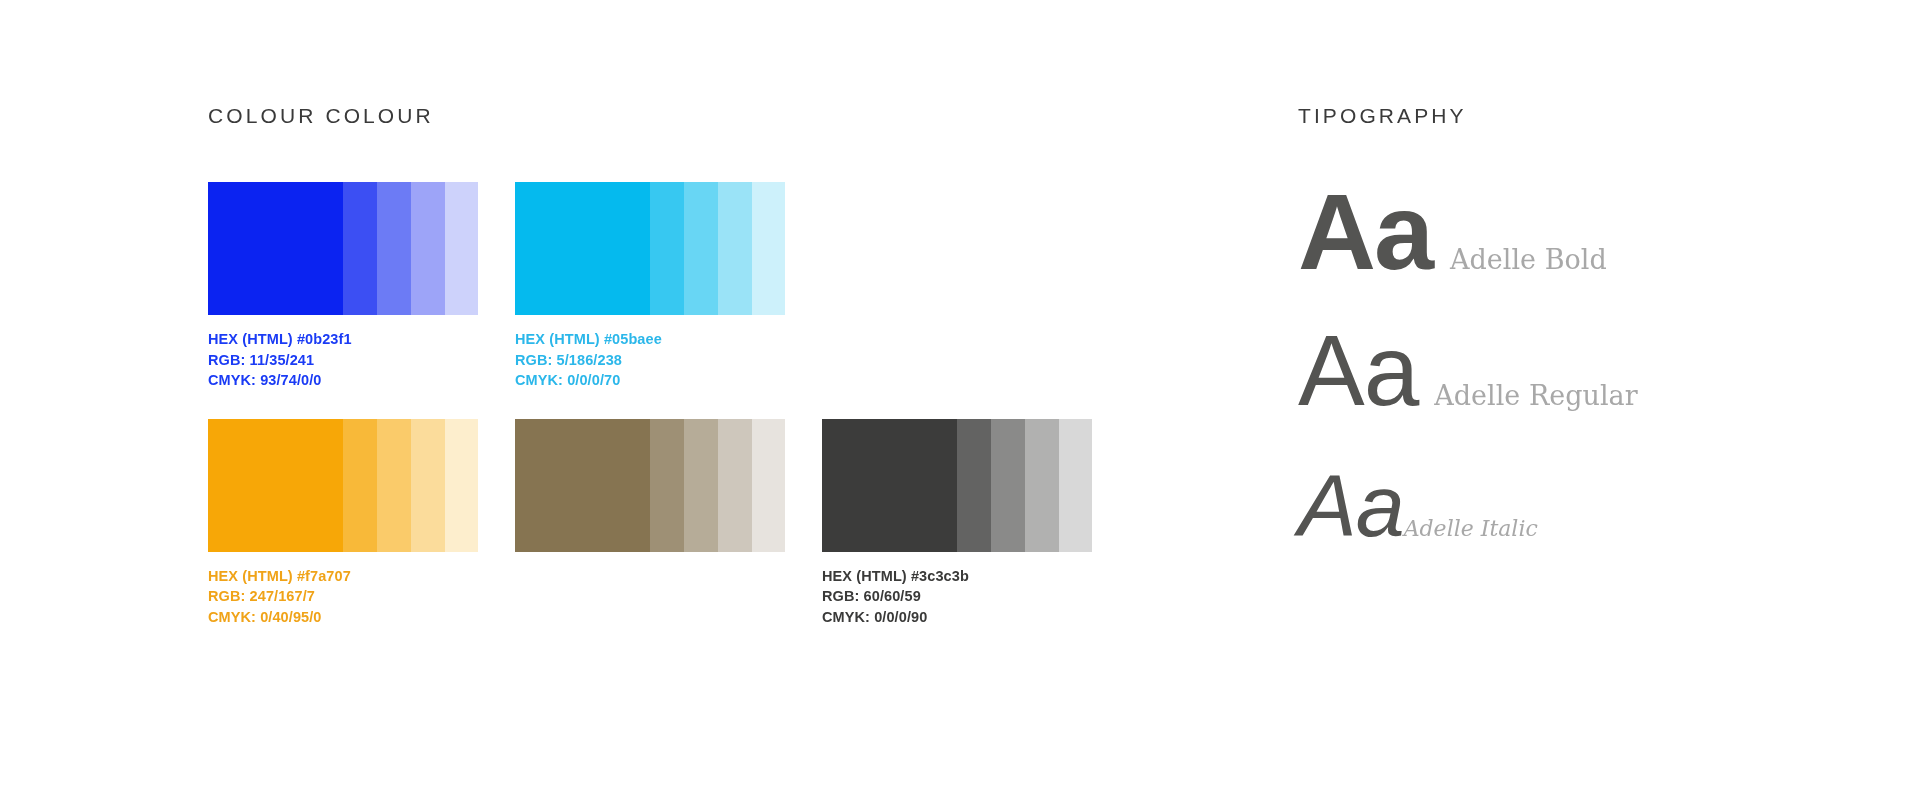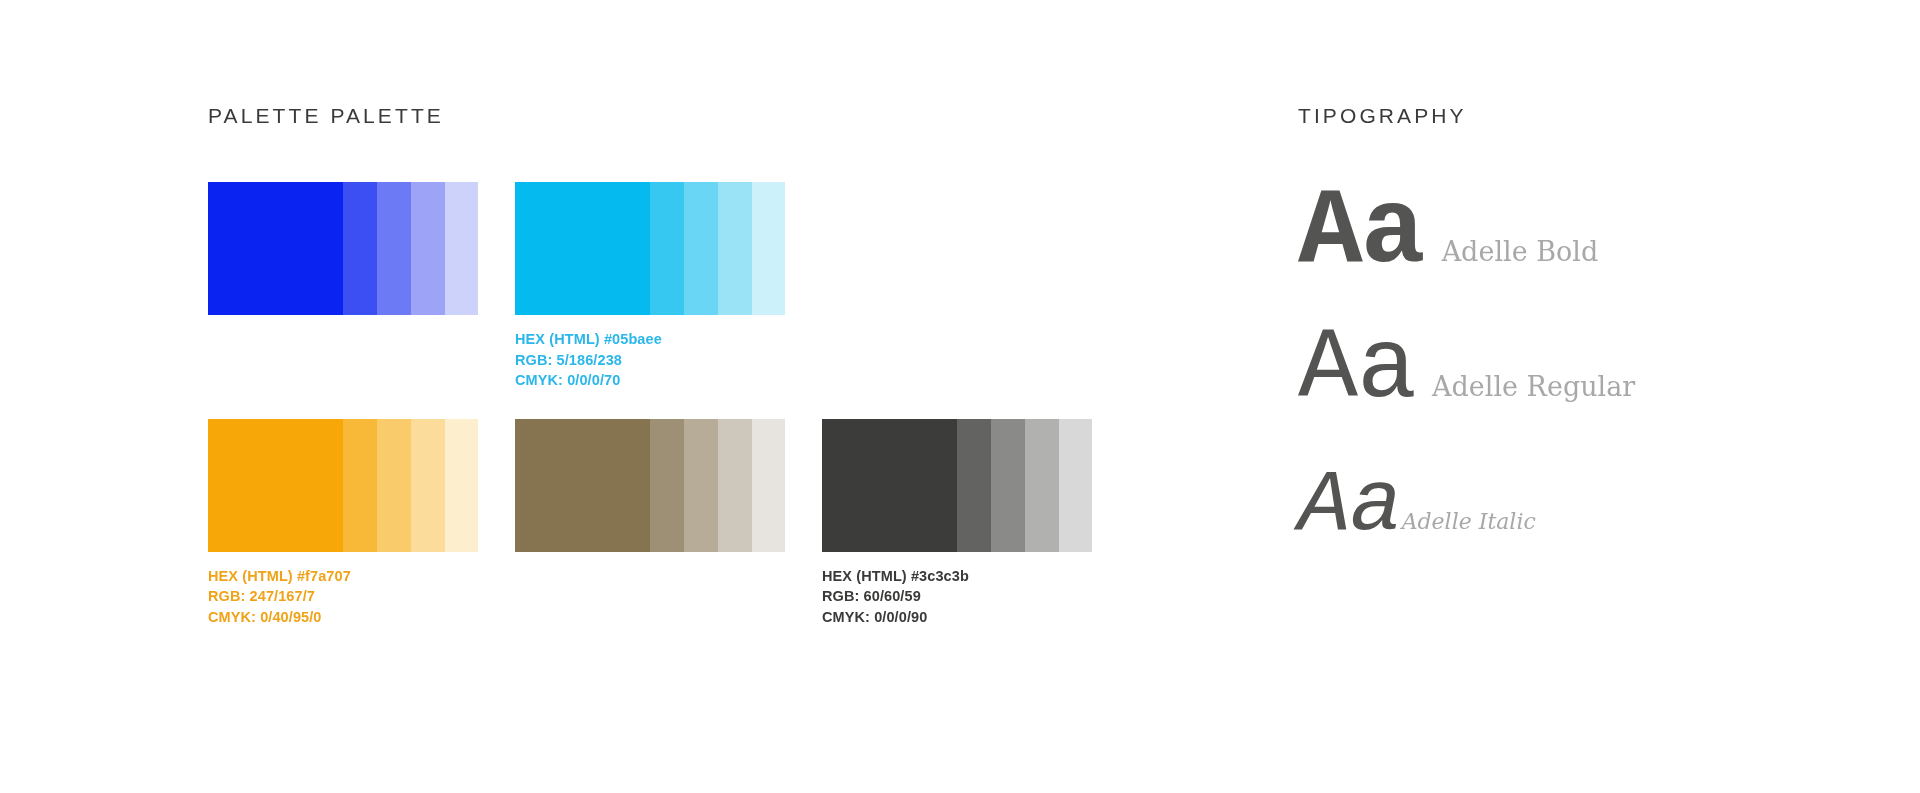--- a/index.html
+++ b/index.html
@@ -78,21 +78,21 @@
     left: 1298px;
     top: 178px;
     width: 520px;
   }
   .type-row {
     display: flex;
     align-items: baseline;
     height: 142px;
   }
   .type-specimen {
-    font-family: Liberation Mono, monospace;
+    font-family: Liberation Sans, sans-serif;
     color: #545452;
     line-height: 1;
     white-space: nowrap;
   }
   .type-specimen.bold {
     font-weight: bold;
     font-size: 108px;
     letter-spacing: -2px;
   }
   .type-specimen.regular {
@@ -111,36 +111,41 @@
     color: #a8a8a8;
     white-space: nowrap;
   }
   .type-label.bold    { font-size: 27px; margin-left: 18px; }
   .type-label.regular { font-size: 27px; margin-left: 16px; }
   .type-label.italic  { font-size: 22px; font-style: italic; margin-left: 0; }
 </style>
 </head>
 <body>
 
-<h2 class="section-heading" id="palette-heading">PALETTE PALETTE</h2>
+<h2 class="section-heading" id="palette-heading">COLOUR COLOUR</h2>
 
 <h2 class="section-heading" id="typography-heading">TIPOGRAPHY</h2>
 
 <section id="palette-section">
   <div class="palette-row">
 
 
     <div class="swatch-cell">
       <div class="swatch-bars">
         <div class="swatch-bar base" style="background: rgb(11, 35, 241);"></div>
         <div class="swatch-bar tint-1" style="background: rgb(60, 79, 243);"></div>
         <div class="swatch-bar tint-2" style="background: rgb(108, 123, 245);"></div>
         <div class="swatch-bar tint-3" style="background: rgb(157, 164, 248);"></div>
         <div class="swatch-bar tint-4" style="background: rgb(205, 210, 251);"></div>
       </div>
+      <div class="swatch-info" style="color: rgb(26, 59, 245);">
+        <div>HEX (HTML) #0b23f1</div>
+        <div>RGB: 11/35/241</div>
+        <div>CMYK: 93/74/0/0</div>
+      </div>
     </div>
 
     <div class="swatch-cell">
       <div class="swatch-bars">
         <div class="swatch-bar base" style="background: rgb(5, 186, 238);"></div>
         <div class="swatch-bar tint-1" style="background: rgb(55, 200, 241);"></div>
         <div class="swatch-bar tint-2" style="background: rgb(104, 214, 244);"></div>
         <div class="swatch-bar tint-3" style="background: rgb(154, 227, 247);"></div>
         <div class="swatch-bar tint-4" style="background: rgb(205, 241, 251);"></div>
       </div>

